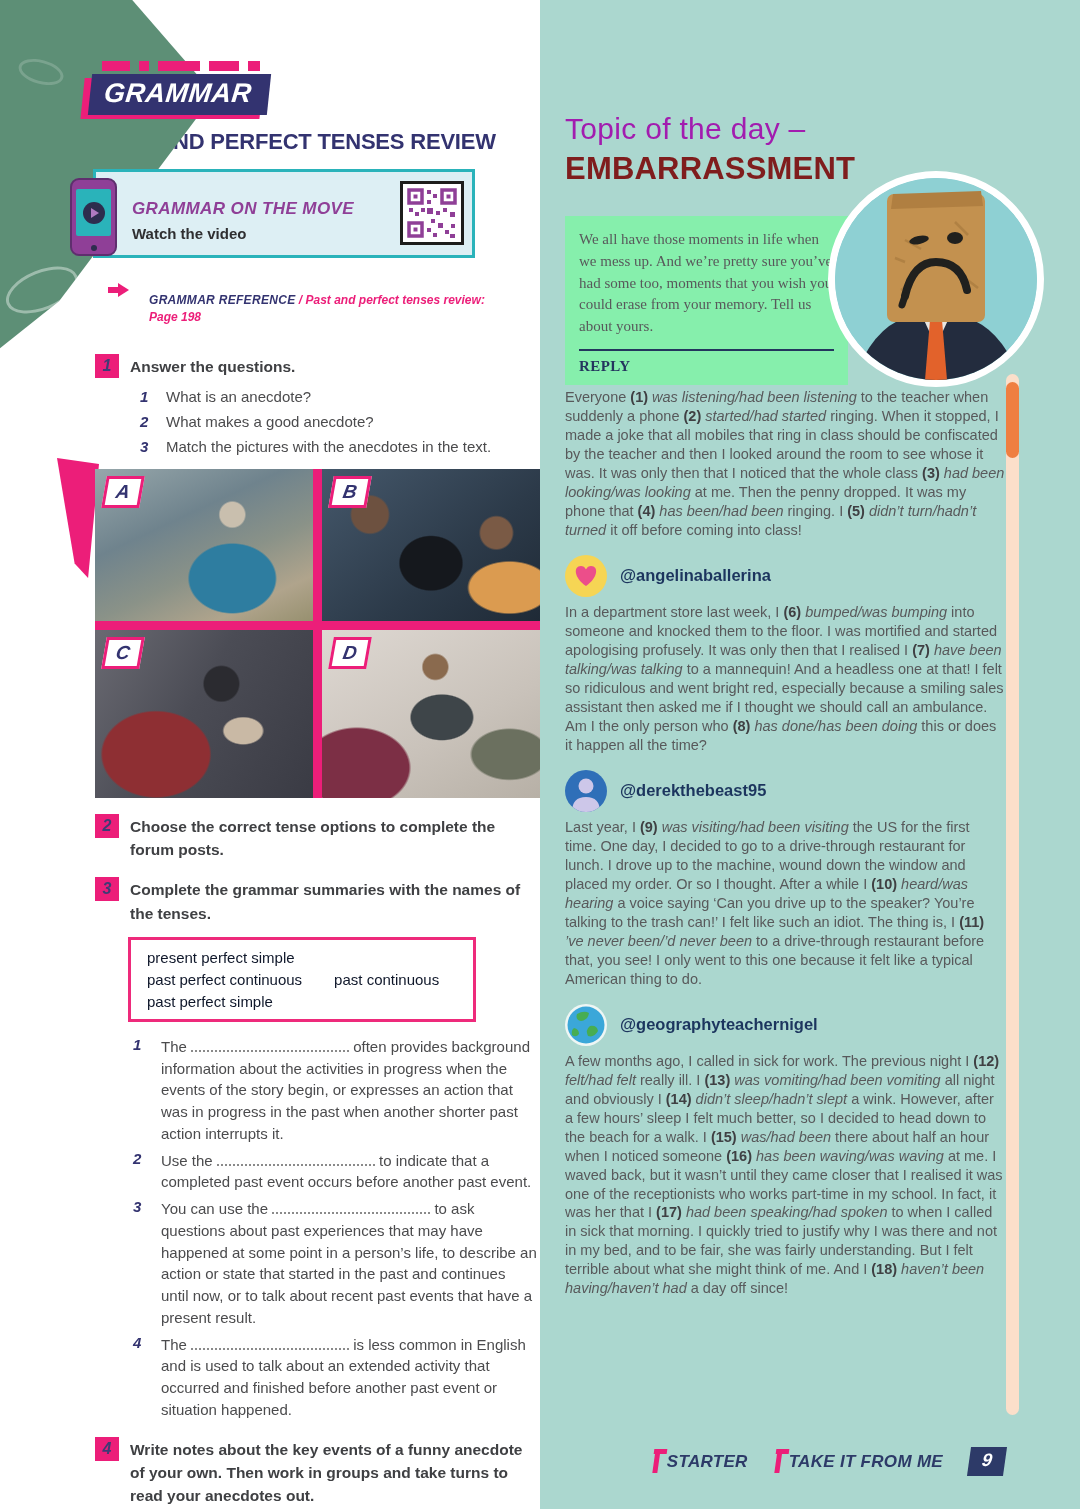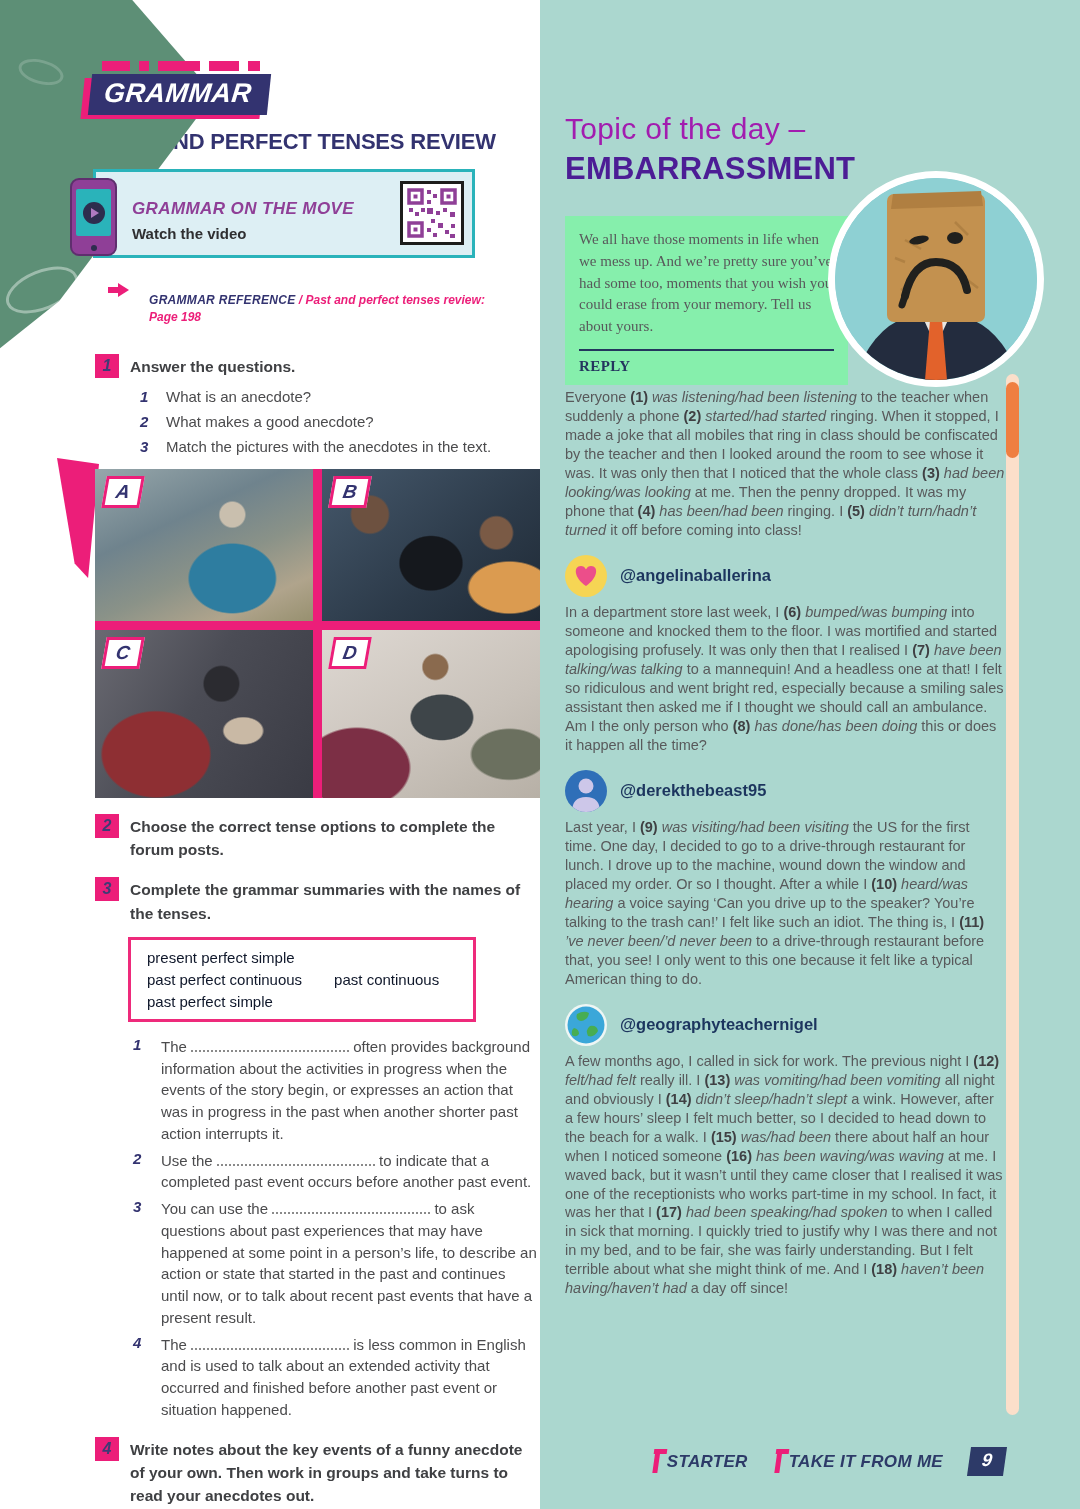--- a/index.html
+++ b/index.html
@@ -88,21 +88,21 @@
   .s-text{margin:0;color:#4b4b4d;font-size:15px;line-height:1.45;}
   .blank{display:inline-block;width:158px;border-bottom:2px dotted #8a8a8a;height:11px;}
   
   .right-col{position:absolute;left:540px;top:0;width:540px;height:1509px;background:#abd7cf;}
   .nav-bar{position:absolute;left:0;top:50px;width:100%;height:53px;background:#ef7f41;
          display:flex;align-items:center;gap:27px;padding-left:25px;box-sizing:border-box;}
   .nav-item{color:#fff;font-weight:700;font-size:18px;letter-spacing:-.2px;cursor:pointer;}
   .nav-item.active{color:#24355e;border-bottom:3px solid #24355e;padding-bottom:2px;}
   .topic{position:absolute;left:25px;top:112px;}
   .topic-prefix{color:#a21caf;font-size:30px;letter-spacing:.3px;}
-  .topic-title{color:#4c1d95;font-size:31px;font-weight:800;margin-top:5px;letter-spacing:.2px;}
+  .topic-title{color:#7f1d1d;font-size:31px;font-weight:800;margin-top:5px;letter-spacing:.2px;}
   .intro-card{position:absolute;left:25px;top:216px;width:283px;box-sizing:border-box;
          background:#86efac;padding:13px 14px 10px;font-family:Liberation Serif, serif;}
   .intro-text{margin:0;color:#58595b;font-size:15px;line-height:1.45;}
   .intro-rule{border-top:2px solid #24355e;margin:11px 0 7px;}
   .reply{color:#24355e;font-weight:800;font-size:15px;letter-spacing:.4px;cursor:pointer;}
   .pic-circle{position:absolute;left:288px;top:171px;width:216px;height:216px;border-radius:50%;
          overflow:hidden;border:7px solid #fff;box-sizing:border-box;background:#8ed0d3;}
   .scroll-track{position:absolute;left:466px;top:374px;width:13px;height:1041px;border-radius:7px;
          background:#fbdfca;}
   .scroll-thumb{position:absolute;left:466px;top:382px;width:13px;height:76px;border-radius:7px;

